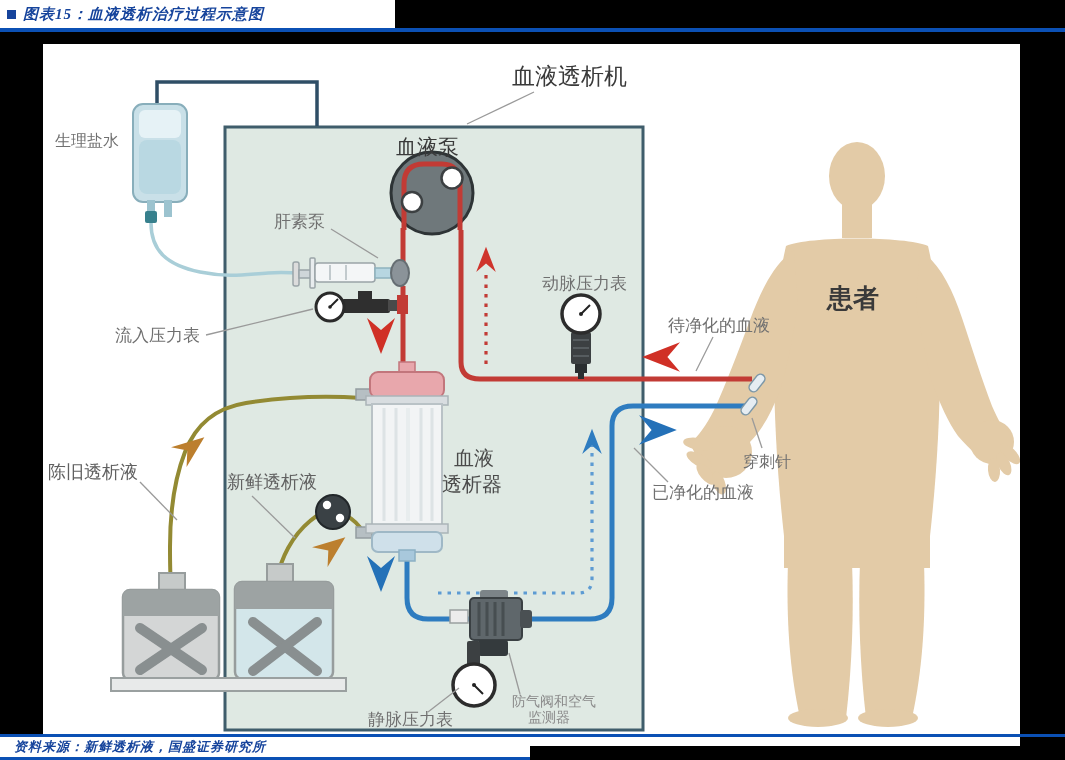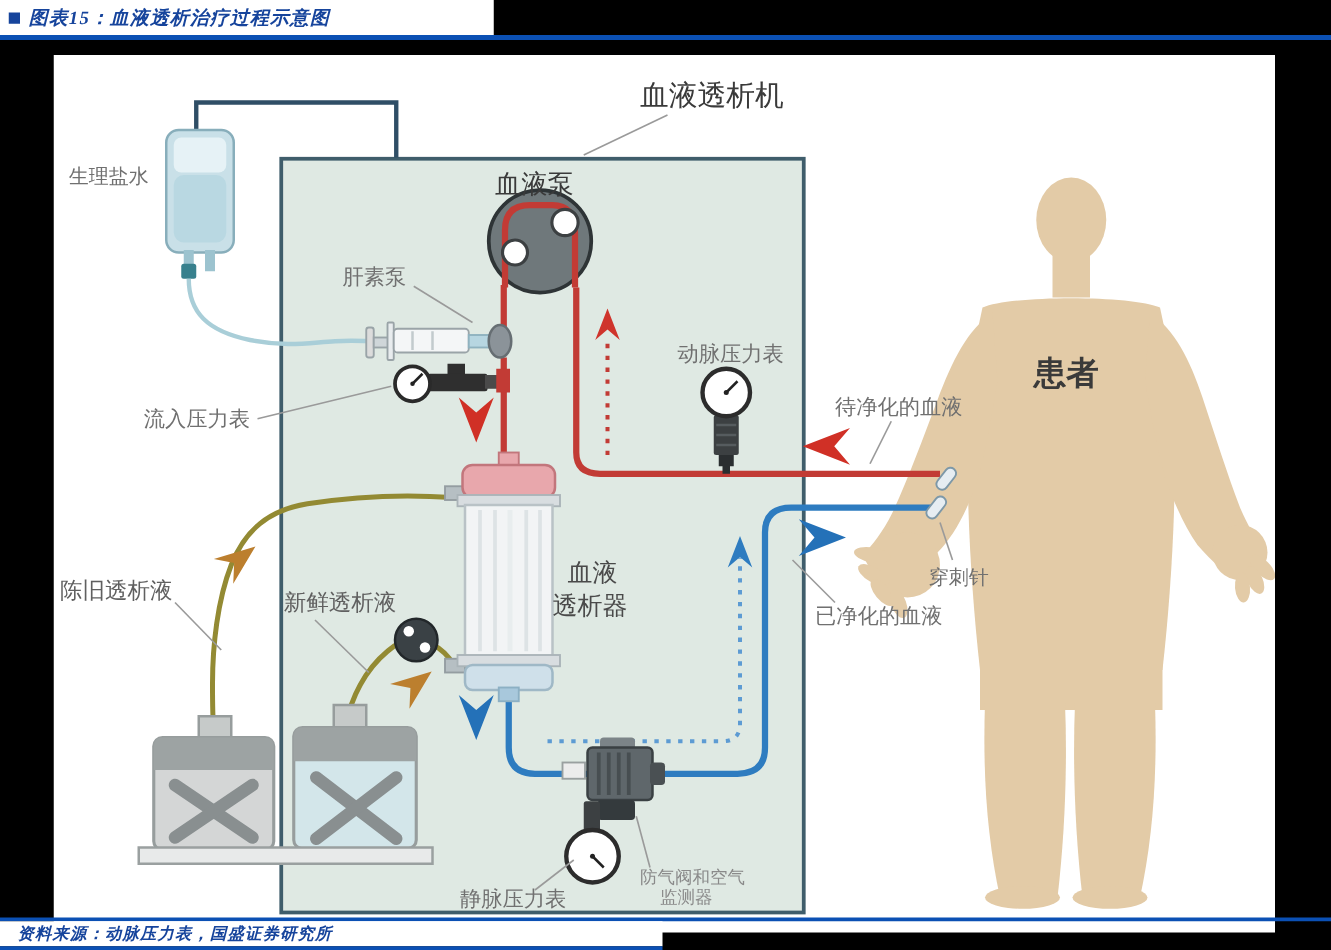--- a/index.html
+++ b/index.html
@@ -222,17 +222,17 @@
     <text x="549" y="710" font-size="14" fill="#8a8a8a" text-anchor="middle">监测器</text>
     <text x="668" y="319" font-size="17" fill="#707070">待净化的血液</text>
     <text x="652" y="486" font-size="17" fill="#707070">已净化的血液</text>
     <text x="743" y="455" font-size="16" fill="#707070">穿刺针</text>
     <text x="827" y="295" font-size="26" font-weight="600" fill="#3a3a3a">患者</text>
   </svg>
   </div>
 
   <div class="rule-bottom"></div>
   <div class="source-strip">
-    <span class="source-text">资料来源：动脉压力表，国盛证券研究所</span>
+    <span class="source-text">资料来源：新鲜透析液，国盛证券研究所</span>
   </div>
   <div class="bottom-line"></div>
 
 </div>
 
 </body></html>

